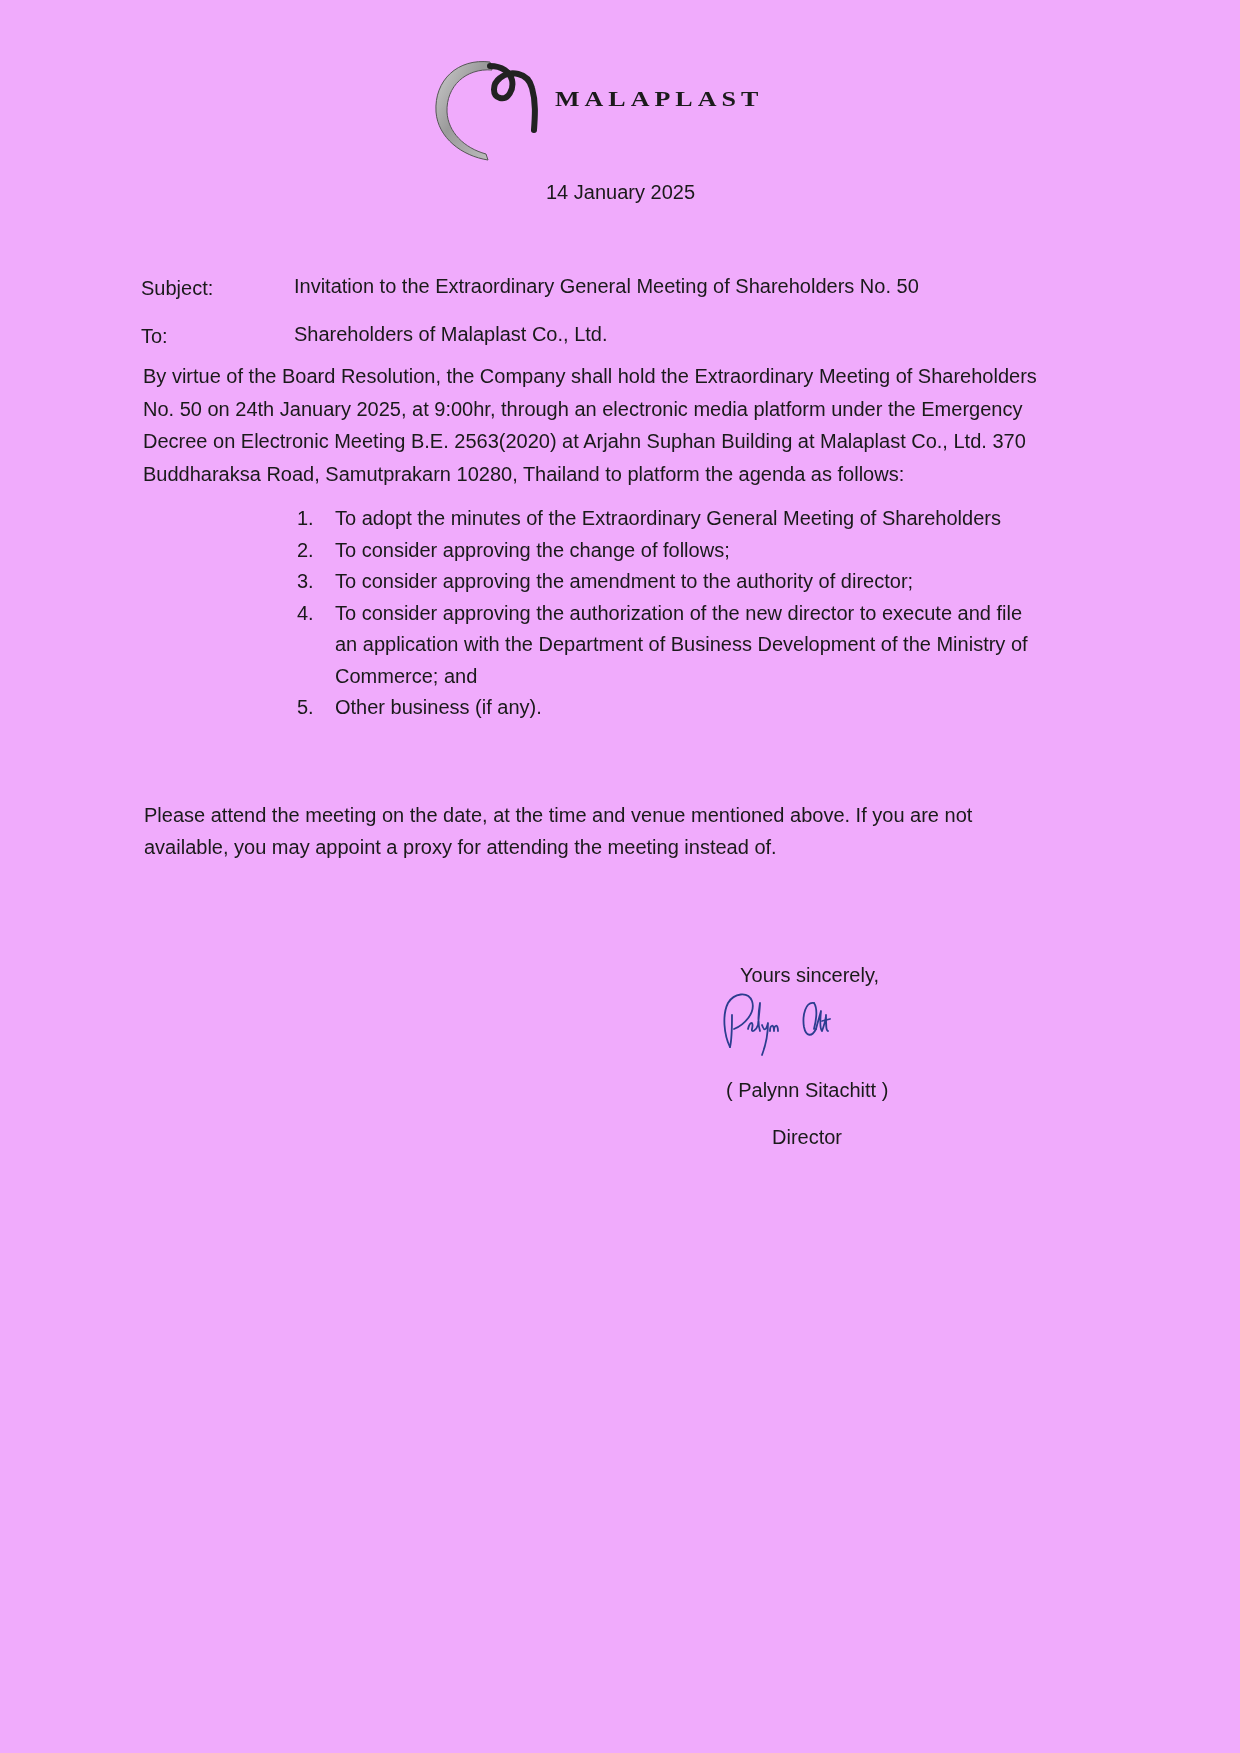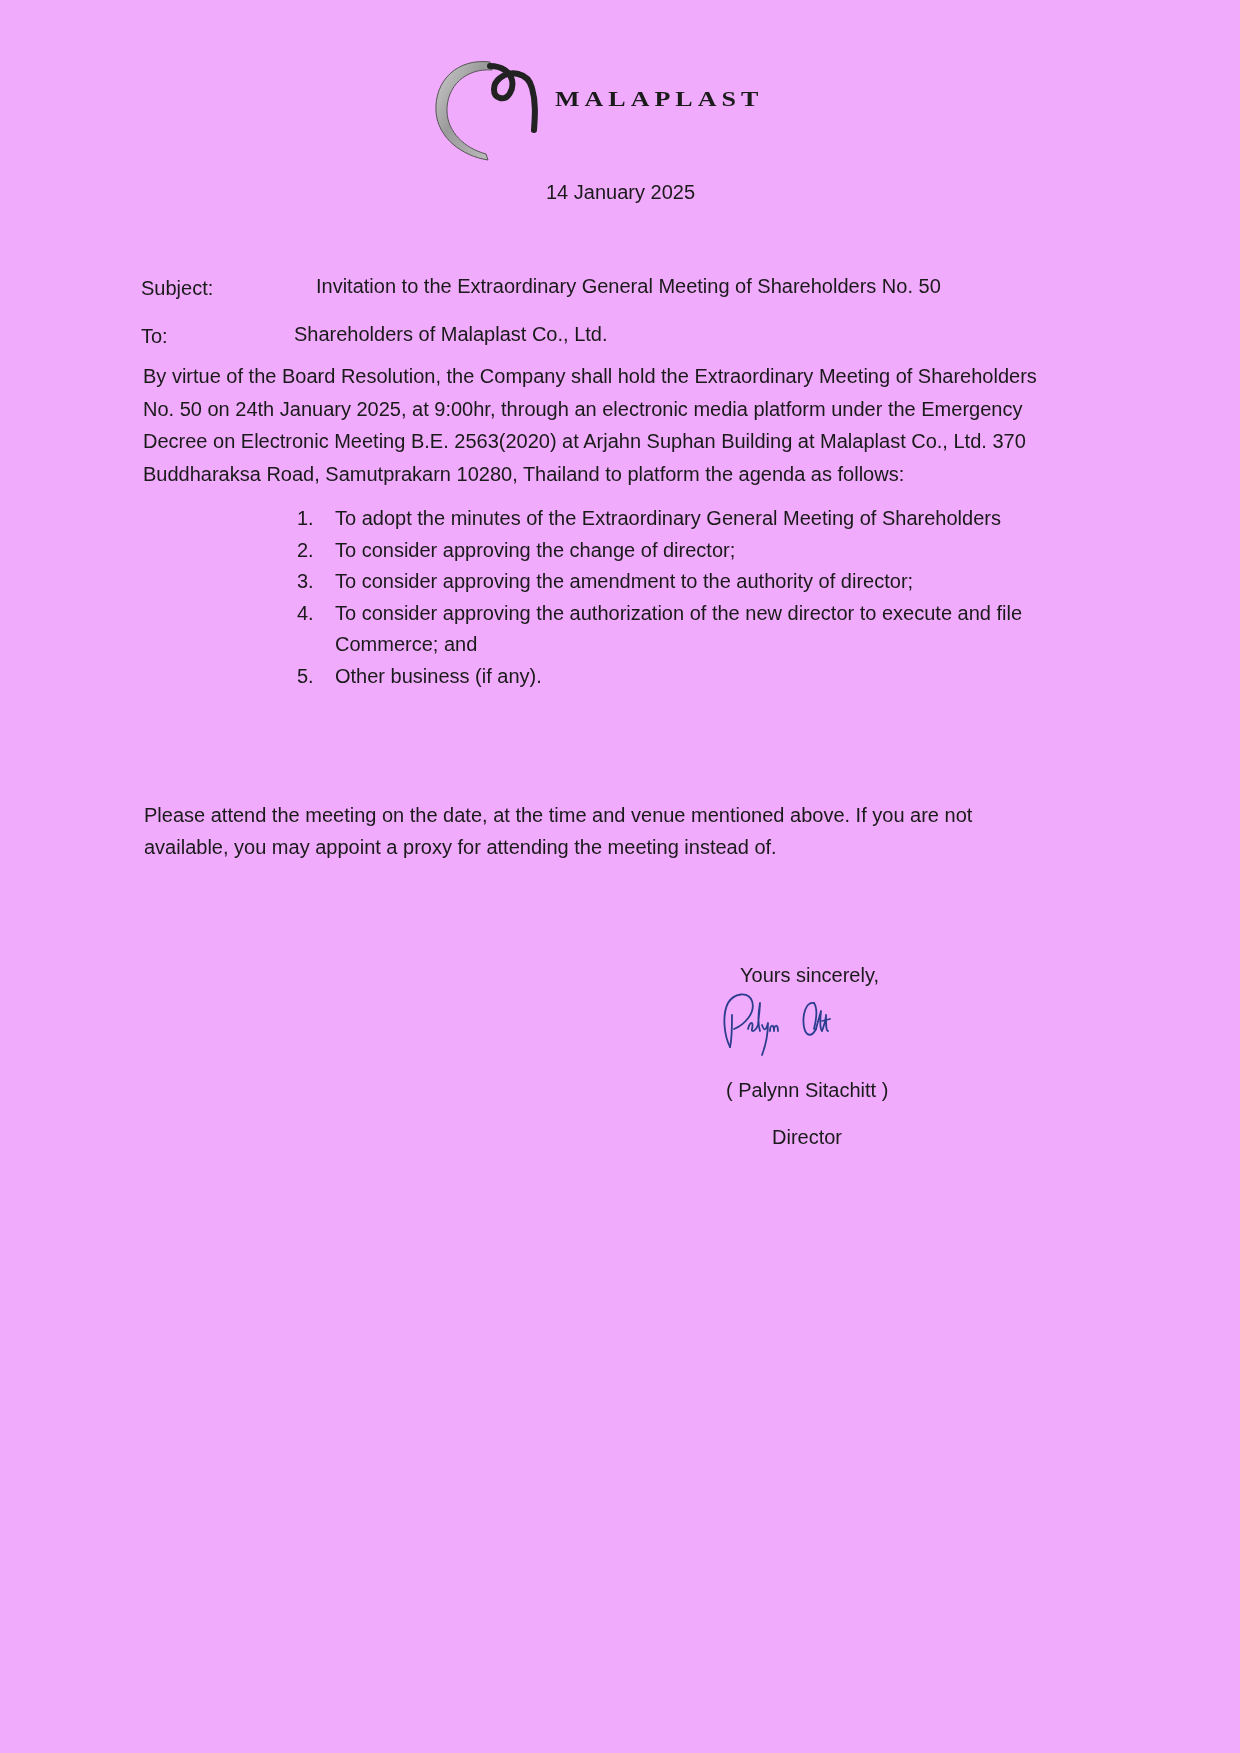--- a/index.html
+++ b/index.html
@@ -52,21 +52,21 @@
   }
   .text {
     position: absolute;
     font-size: 20px;
     line-height: 32px;
     white-space: nowrap;
     color: #1a1a1a;
   }
   .date { left: 546px; top: 176px; }
   .label-subject { left: 141px; top: 272px; }
-  .value-subject { left: 294px; top: 270px; margin-left: 22px; }
+  .value-subject { left: 294px; top: 270px; }
   .label-to { left: 141px; top: 320px; }
   .value-to { left: 294px; top: 318px; }
   .body-para {
     position: absolute;
     left: 143px;
     top: 360px;
     width: 980px;
   }
   .body-para .line {
     display: block;
@@ -160,33 +160,34 @@
   <div class="agenda">
     <div class="item">
       <span class="num">1.</span>
       <div class="itext">
         <span class="line">To adopt the minutes of the Extraordinary General Meeting of Shareholders</span>
       </div>
     </div>
     <div class="item">
       <span class="num">2.</span>
       <div class="itext">
-        <span class="line">To consider approving the change of director;</span>
+        <span class="line">To consider approving the change of follows;</span>
       </div>
     </div>
     <div class="item">
       <span class="num">3.</span>
       <div class="itext">
         <span class="line">To consider approving the amendment to the authority of director;</span>
       </div>
     </div>
     <div class="item">
       <span class="num">4.</span>
       <div class="itext">
         <span class="line">To consider approving the authorization of the new director to execute and file</span>
+        <span class="line">an application with the Department of Business Development of the Ministry of</span>
         <span class="line">Commerce; and</span>
       </div>
     </div>
     <div class="item">
       <span class="num">5.</span>
       <div class="itext">
         <span class="line">Other business (if any).</span>
       </div>
     </div>
   </div>

